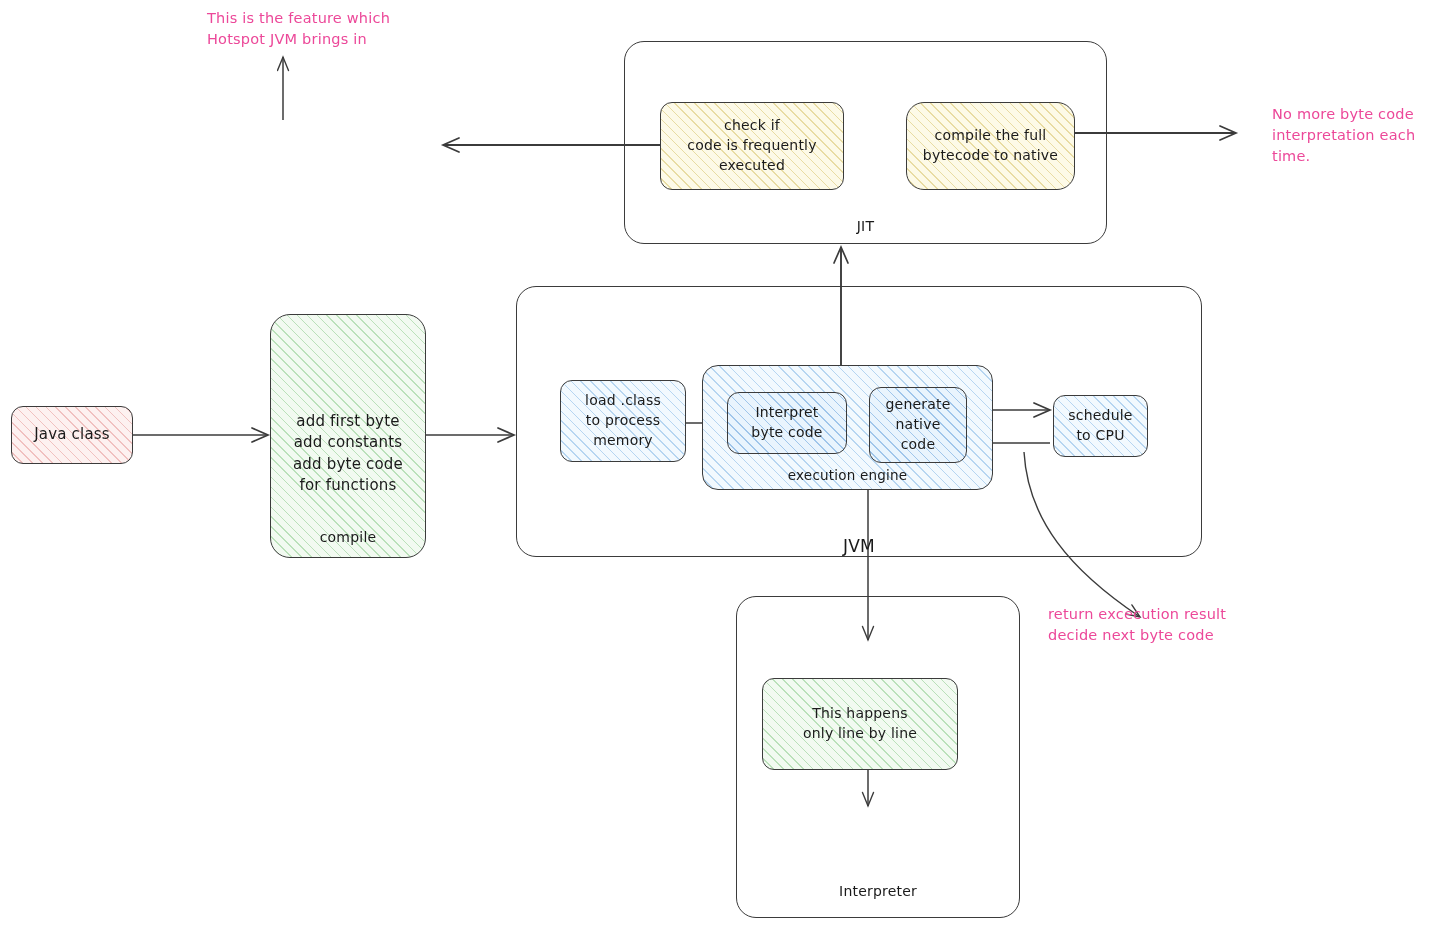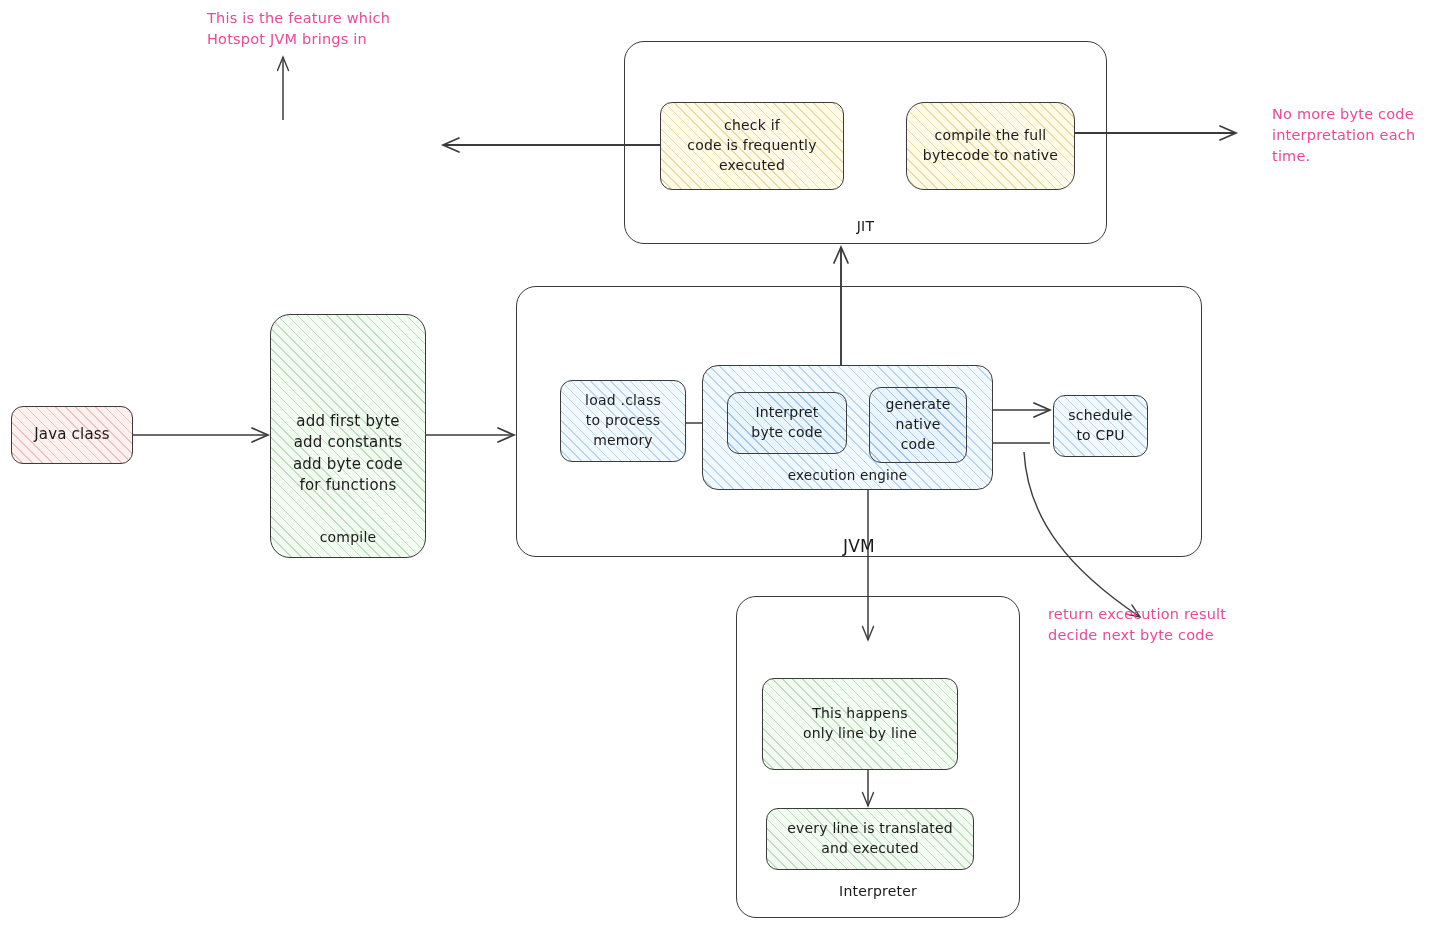--- a/index.html
+++ b/index.html
@@ -163,24 +163,20 @@
 
   <div class="node fill-none container" style="left:736px;top:596px;width:284px;height:322px;">
     <span class="glabel" style="bottom:18px;font-size:14px;">Interpreter</span>
   </div>
 
   <div class="node fill-green" style="left:762px;top:642px;width:196px;height:92px;font-size:14px;margin-top:36px;">
     <span class="txt">This happens
 only line by line</span>
   </div>
 
-  <div class="node fill-green" style="left:766px;top:808px;width:208px;height:62px;font-size:14px;">
-    <span class="txt">every line is translated
-and executed</span>
-  </div>
 
   <div class="annot" style="left:207px;top:8px;width:260px;font-size:14.5px;">This is the feature which
 Hotspot JVM brings in</div>
 
 
   <div class="annot" style="left:1272px;top:104px;width:172px;font-size:14.5px;">No more byte code
 interpretation each
 time.</div>
 
   <div class="annot" style="left:1048px;top:604px;width:230px;font-size:14.5px;">return excecution result

